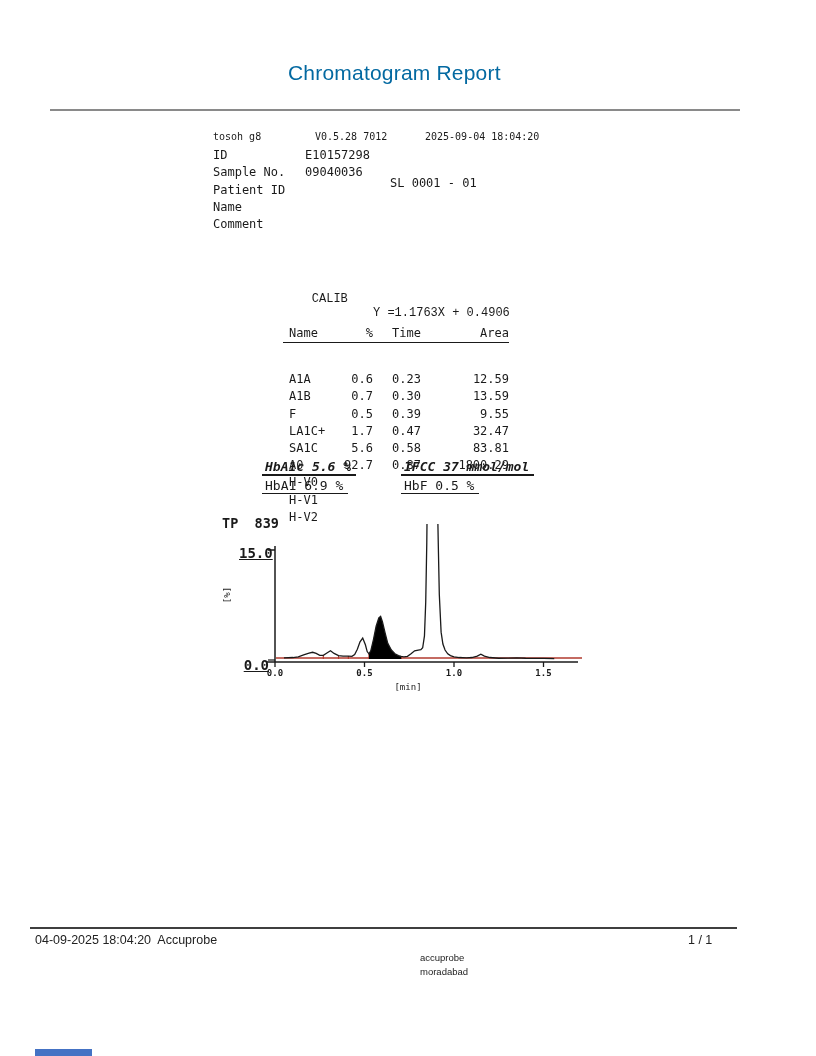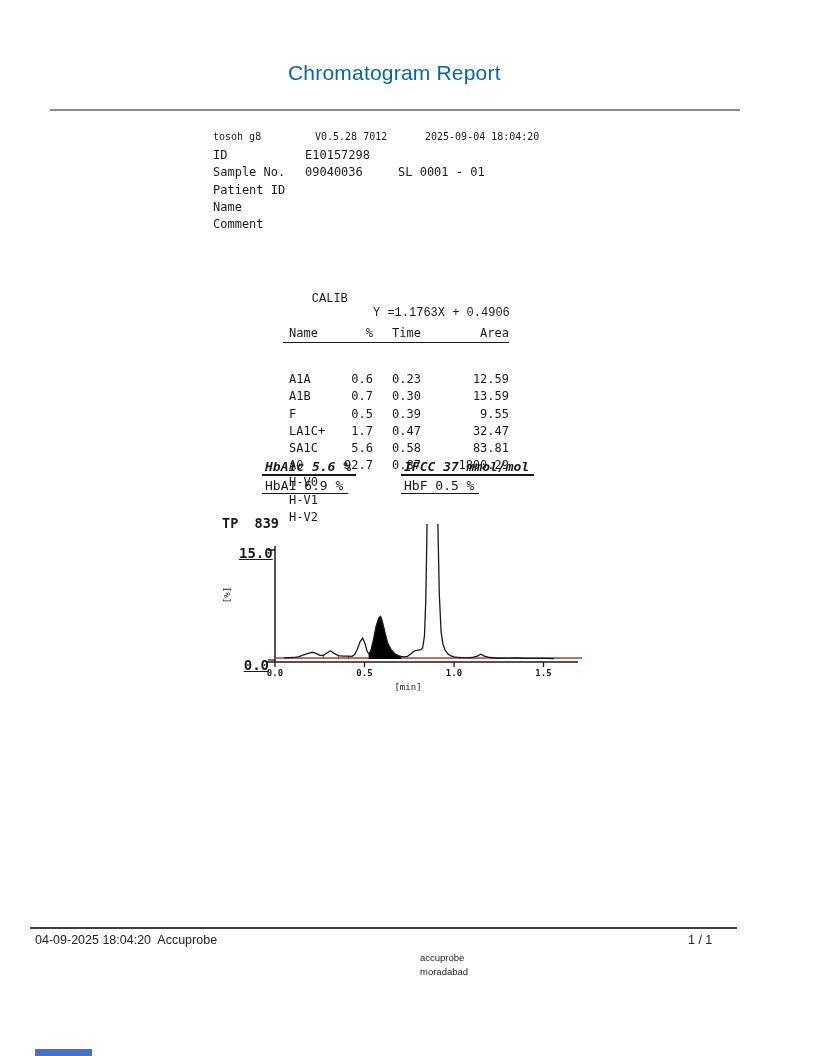--- a/index.html
+++ b/index.html
@@ -8,21 +8,21 @@
   .abs{position:absolute;}
   .mono{font-family:"DejaVu Sans Mono", monospace;color:#1a1a1a;white-space:pre;}
   .title{font-size:21px;letter-spacing:0.2px;color:#0369a1;}
   .hr{background:#8a8a8a;height:2px;}
   .hr-footer{background:#3f3f3f;height:2px;}
   .dev{font-size:10px;}
   .fld{font-size:12px;line-height:17px;}
   .field-row{position:relative;height:17.3px;}
   .field-row .lbl{position:absolute;left:0;}
   .field-row .val{position:absolute;left:92px;}
-  .field-row .ext{position:absolute;left:185px;}
+  .field-row .ext{position:absolute;left:177px;margin-top:11px;}
   #calib-wrap{left:283px;top:250px;width:226px;font-size:12px;}
   .calib-line{position:relative;height:19px;font-family:Liberation Mono, monospace;}
   .calib-line .eq{position:absolute;left:90px;}
   .thead,.trow{display:grid;grid-template-columns:60px 30px 48px 88px;line-height:17.2px;}
   .thead{border-bottom:1.6px solid #1a1a1a;}
   .c-name{text-align:left;padding-left:6px;}
   .c-num{text-align:right;}
   .total-row{position:relative;height:18px;margin-top:2px;}
   .total-row .tlbl{position:absolute;right:89px;}
   .total-row .tval{position:absolute;right:0;}

